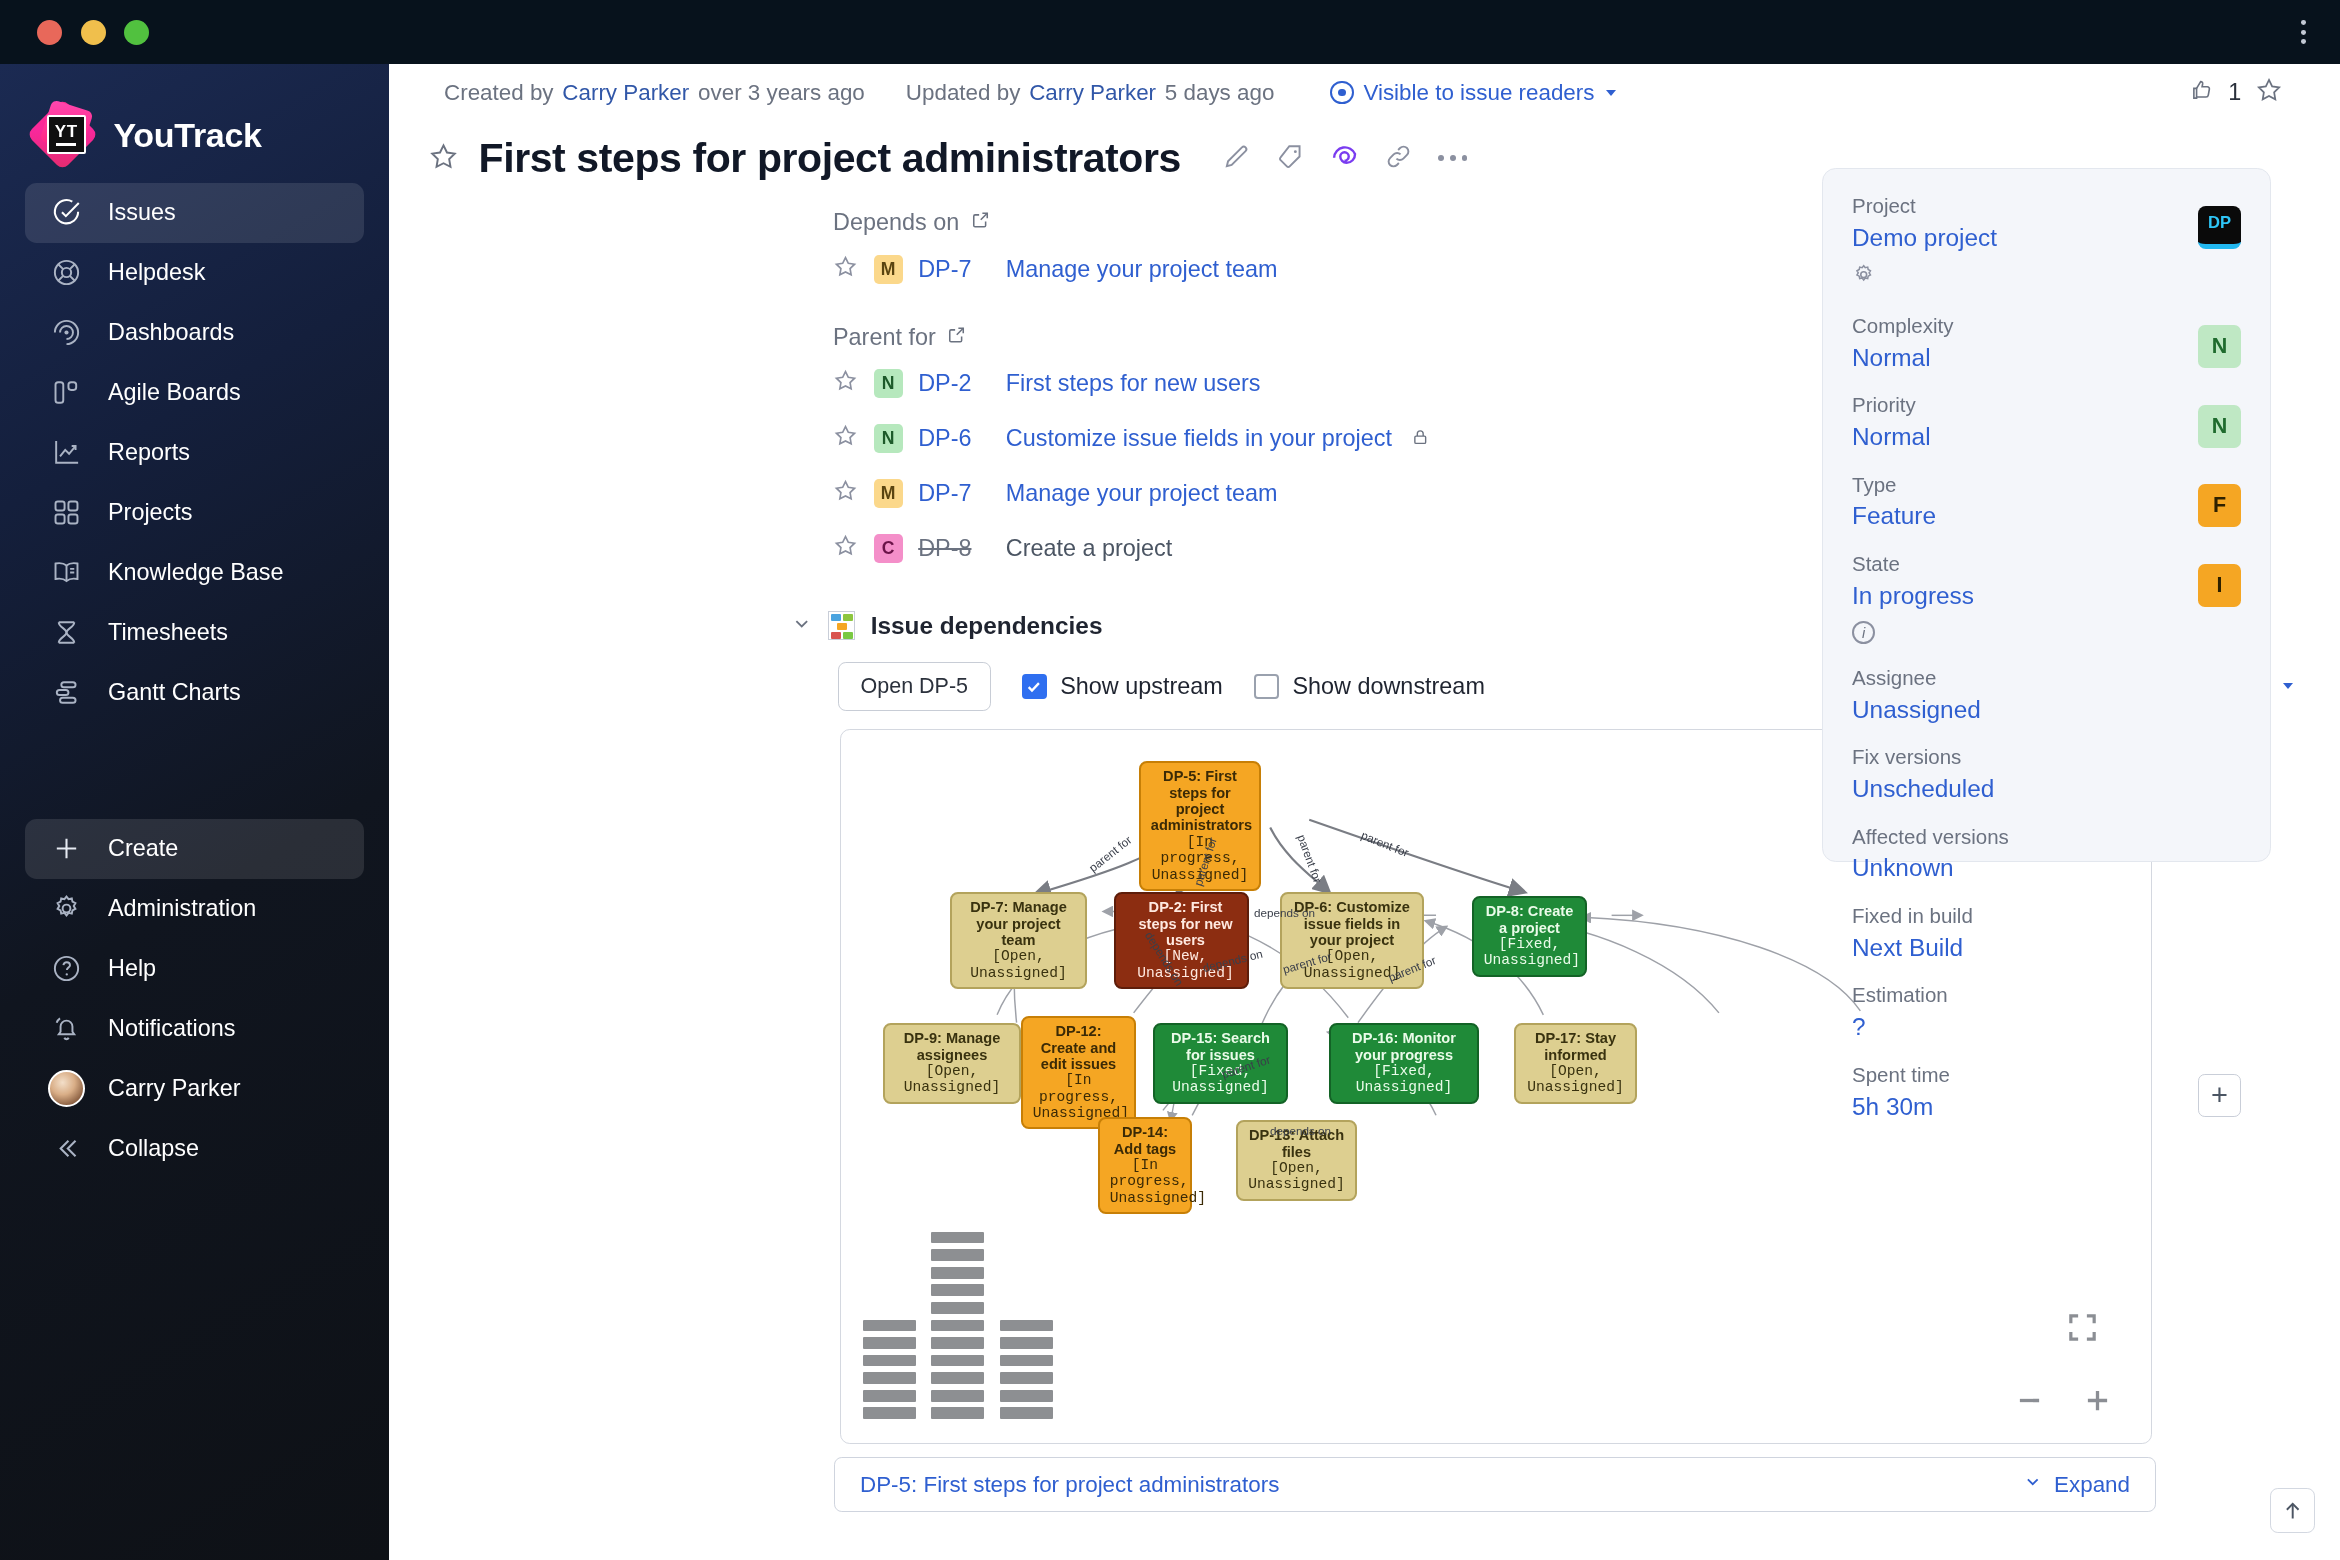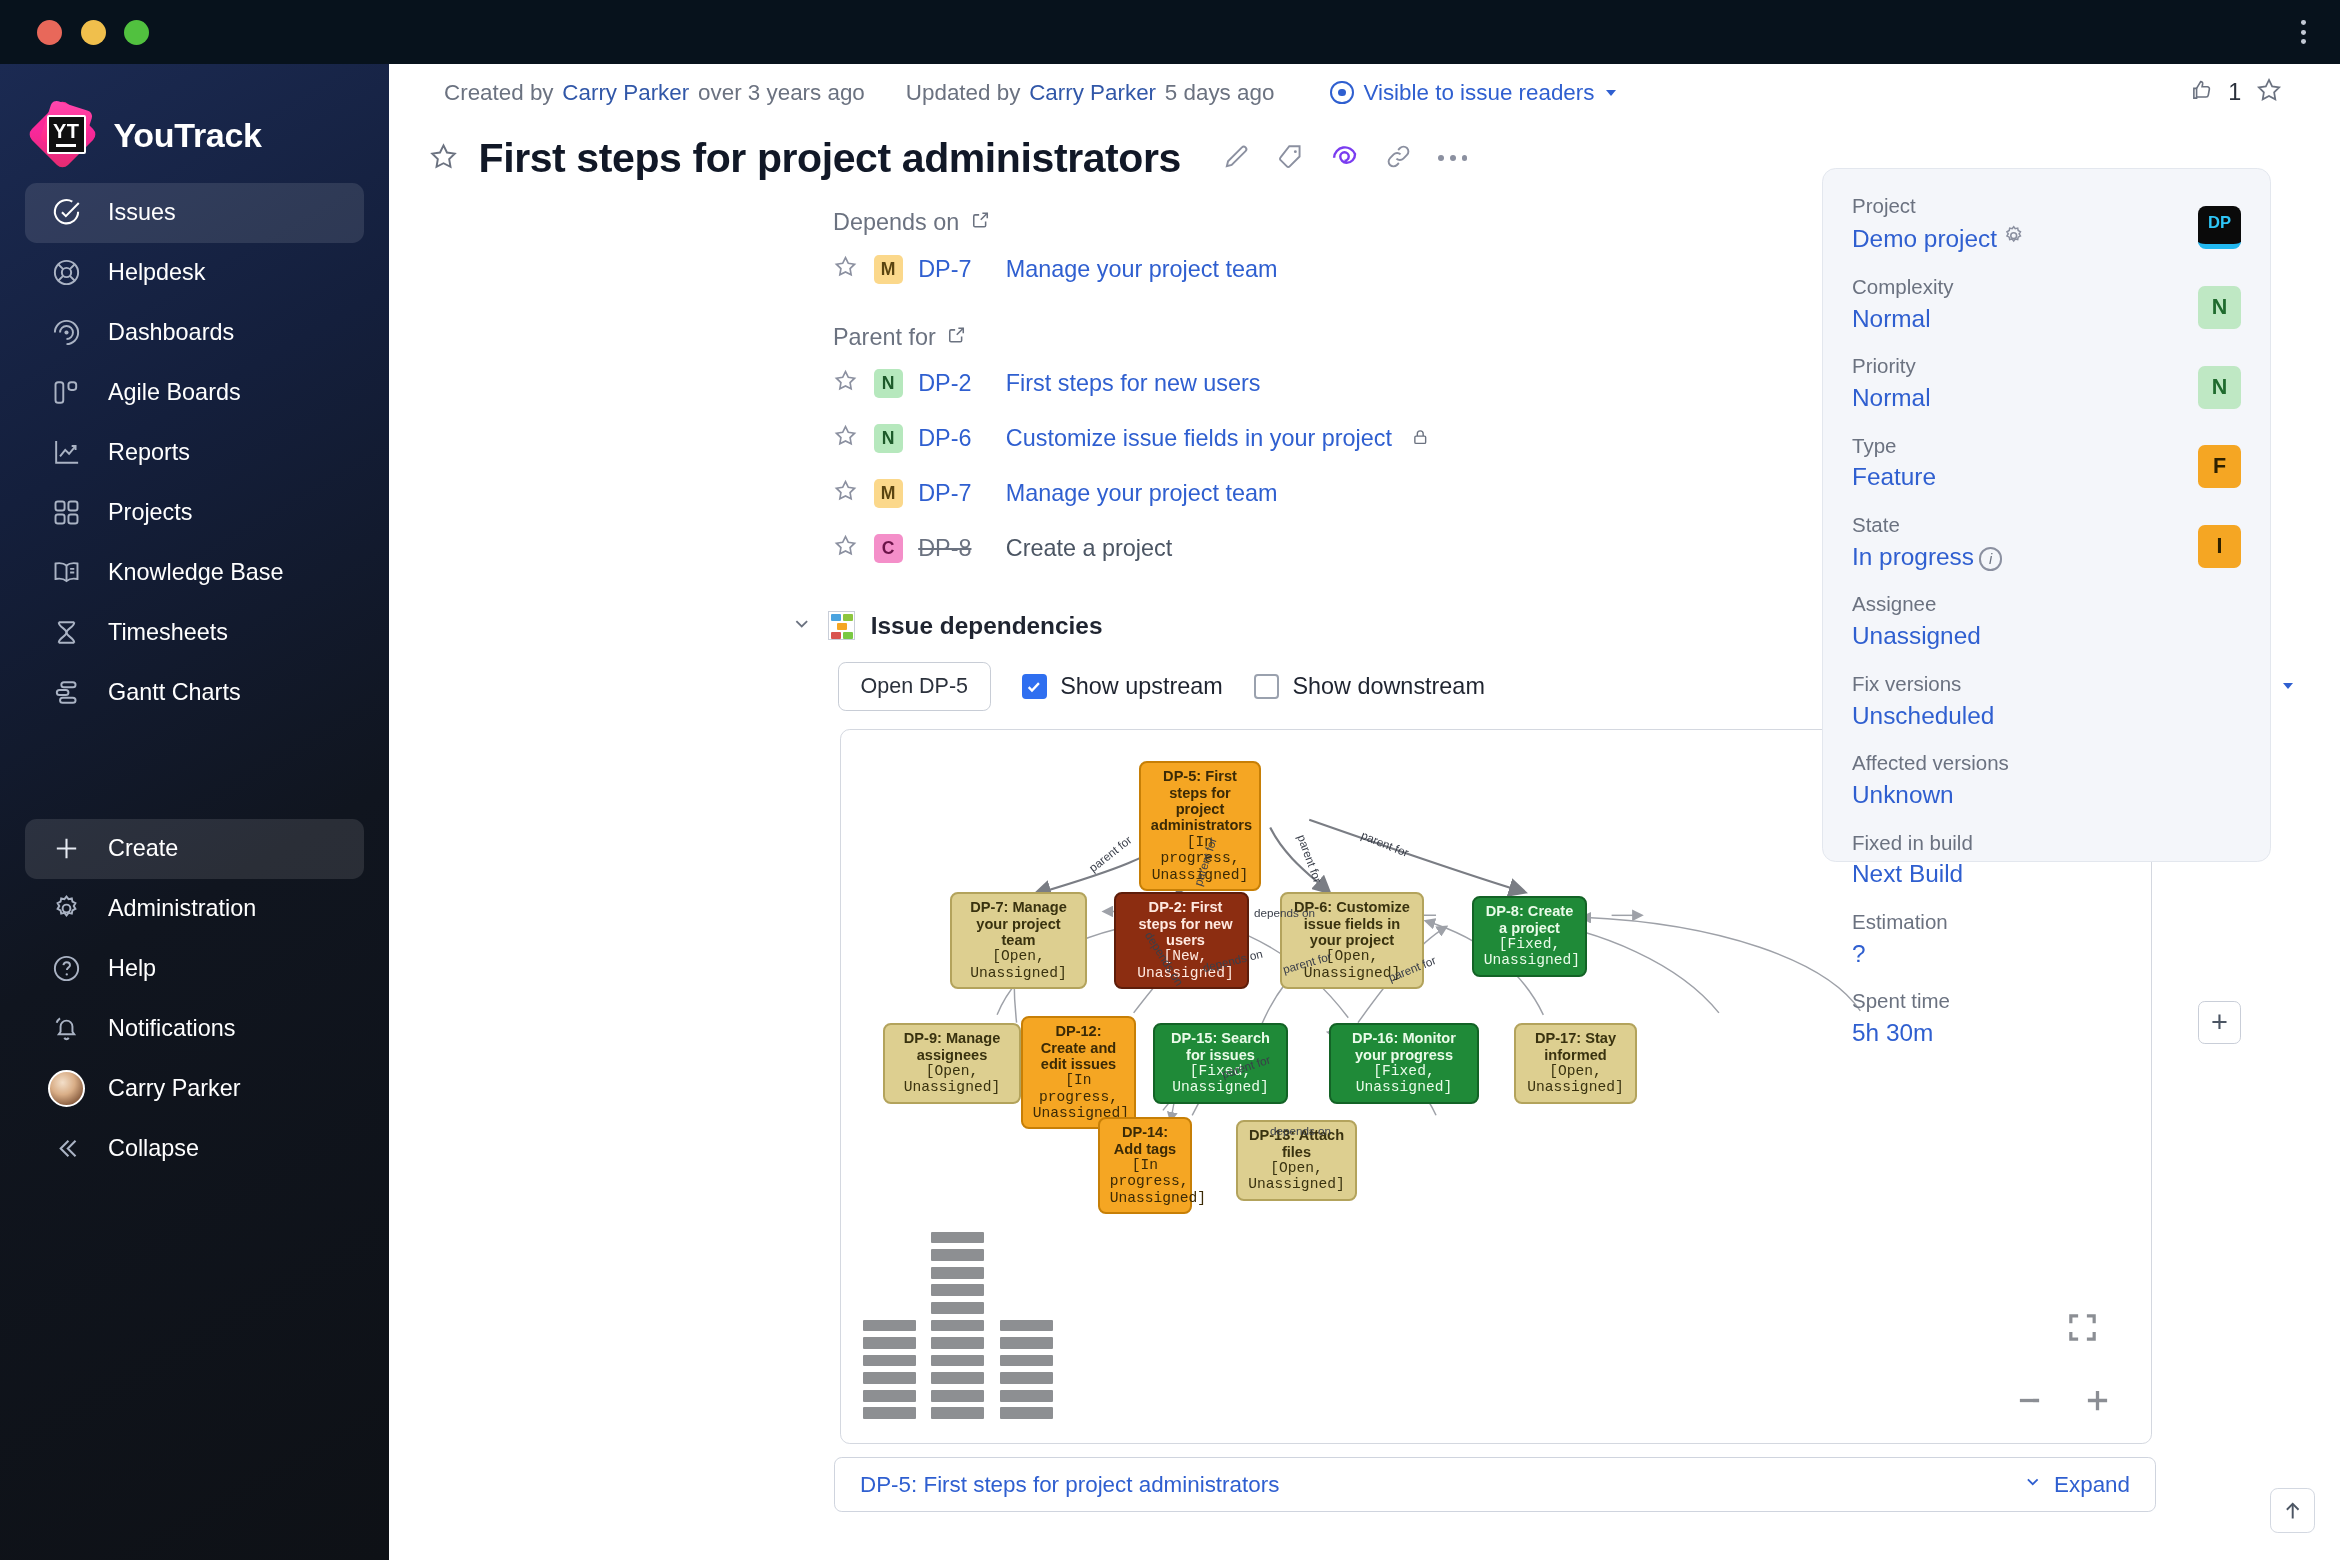--- a/index.html
+++ b/index.html
@@ -43,21 +43,21 @@
   .logo-shape2 {
     position: absolute; left: 9.8px; top: 0px; width: 43px; height: 43px;
     background: linear-gradient(160deg,#ff48b0,#ff1f7a); border-radius: 5.9px;
     transform: rotate(18deg);
   }
   .logo-box {
     position: absolute; left: 11.7px; top: 9.8px; width: 39px; height: 39px;
     background: #101010; border: 2px solid #fff; border-radius: 2px;
     display: flex; flex-direction: column; align-items: center; justify-content: center;
   }
-  .logo-box .yt { color: #fff; font-size: 20px; font-weight: 700; line-height: 1; letter-spacing: 0.5px; }
+  .logo-box .yt { color: #fff; font-size: 17px; font-weight: 700; line-height: 1; letter-spacing: 0.5px; }
   .logo-box .ul { width: 19.5px; height: 2.9px; background: #fff; margin-top: 2.9px; }
   .brand-name { font-size: 34px; font-weight: 700; letter-spacing: -0.3px; }
 
   .nav { margin-top: 11.7px; }
   .nav-item {
     display: flex; align-items: center; gap: 25px;
     height: 60px; margin: 0 25px; padding-left: 25px;
     border-radius: 11.7px; color: #fff; font-size: 23.4px;
   }
   .nav-item.active { background: rgba(255,255,255,0.11); }
@@ -182,21 +182,21 @@
   .bottom-bar .exp { margin-left: auto; display: flex; align-items: center; gap: 11.7px; }
 
   
   .right-panel {
     position: absolute; left: 1822px; top: 168px; width: 449px; height: 694px;
     background: #f4f6fa; border: 1px solid #e3e7ee; border-radius: 13.7px;
     padding: 25px 29px;
   }
   .field { margin-bottom: 21.5px; position: relative; }
   .field .lab { font-size: 20.5px; color: #6b7280; margin-bottom: 5.9px; }
-  .field .val { font-size: 24.4px; color: #2f5fd0; display: flex; align-items: flex-end; gap: 5px; }
+  .field .val { font-size: 24.4px; color: #2f5fd0; display: flex; align-items: flex-start; gap: 11px; flex-direction: column; }
   .chip {
     position: absolute; right: 0; top: 11.7px;
     width: 43px; height: 43px; border-radius: 6.8px;
     display: flex; align-items: center; justify-content: center;
     font-size: 21.5px; font-weight: 700;
   }
   .chip.green { background: #bfe8c4; color: #1f6b2e; }
   .chip.orange { background: #f5a623; color: #2e2100; }
   .chip.proj {
     background: #0a0a0a; color: #2ec5f6; font-size: 16.6px; font-weight: 700;

